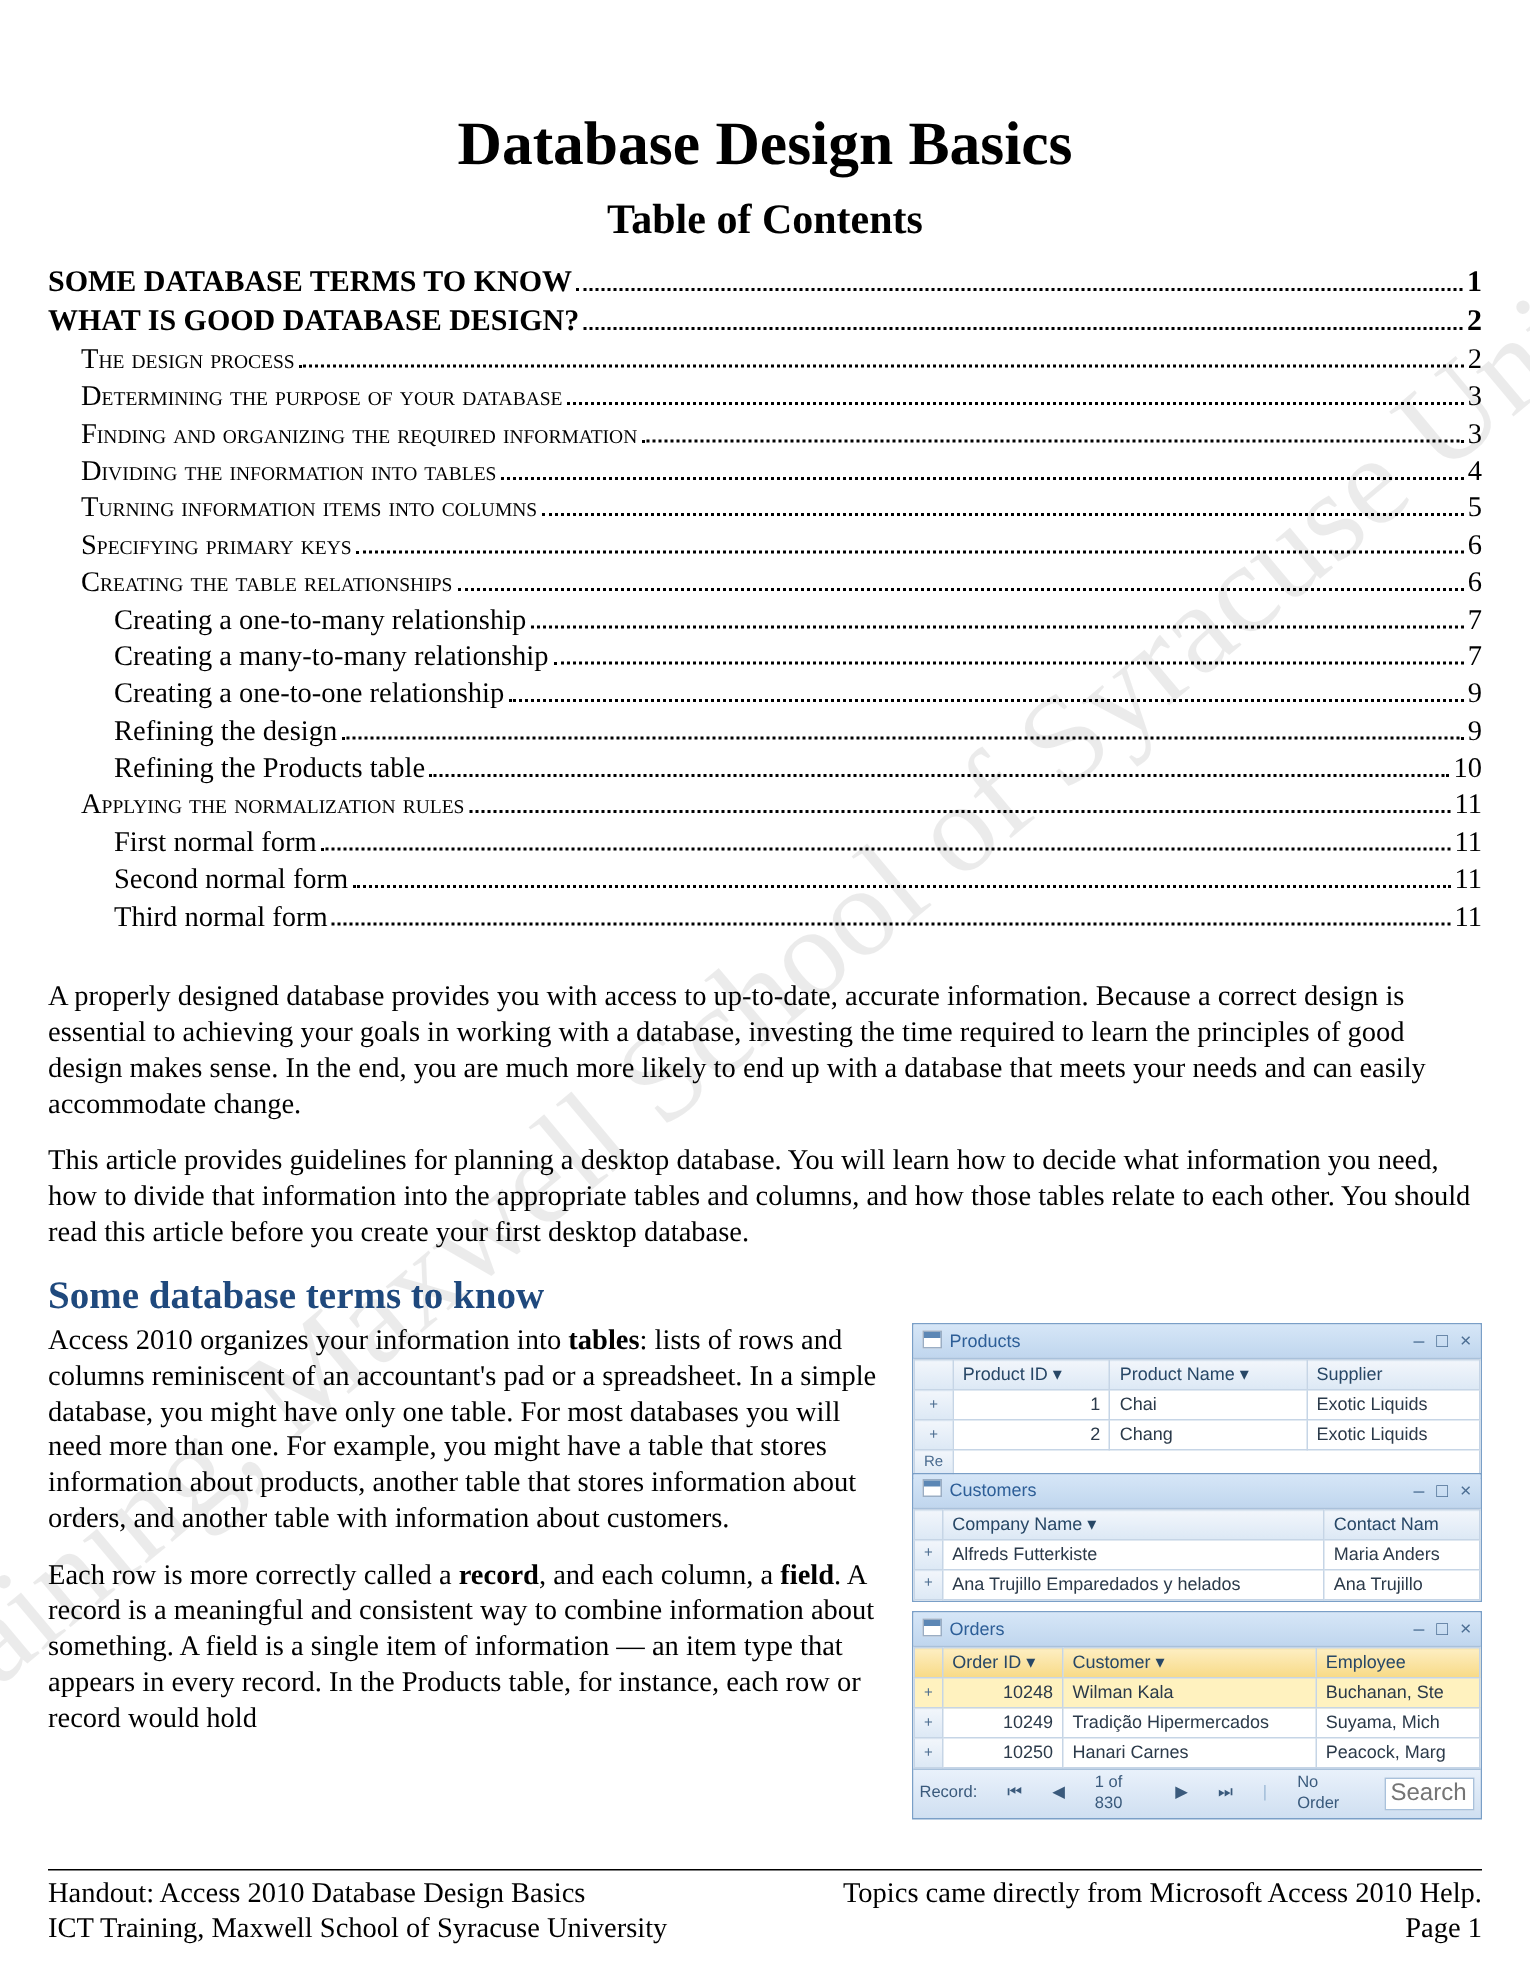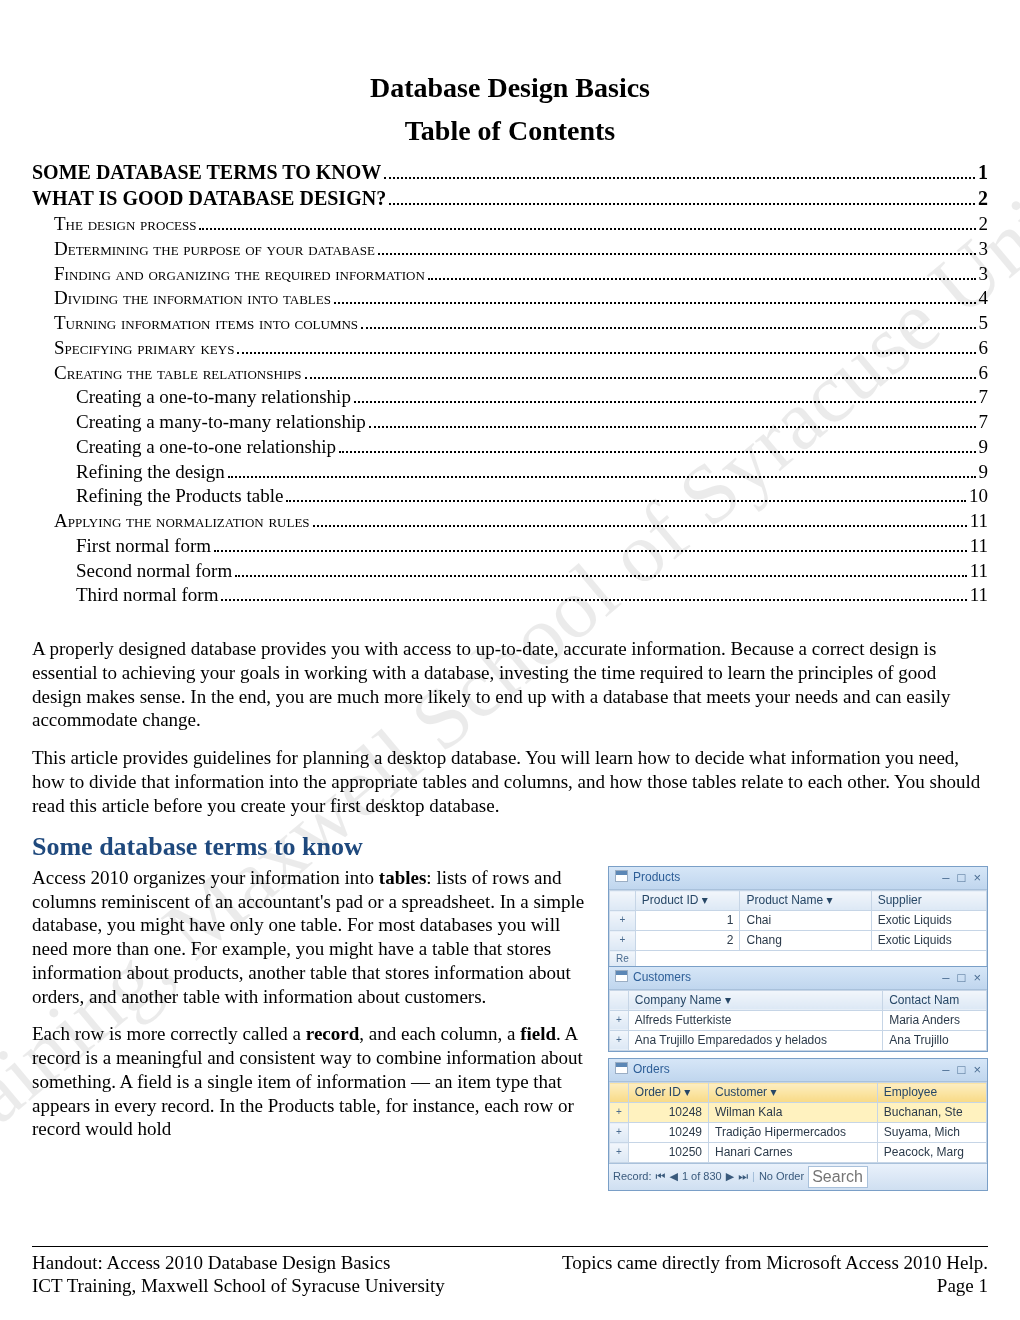--- a/index.html
+++ b/index.html
@@ -22,21 +22,21 @@
       font-size: 85px;
       color: rgba(0,0,0,0.08);
       white-space: nowrap;
       pointer-events: none;
       z-index: 0;
       font-family: "Times New Roman", serif;
     }
     .content { position: relative; z-index: 1; }
     h1.title {
       text-align: center;
-      font-size: 28px;
+      font-size: 41px;
       font-weight: bold;
       margin-bottom: 8px;
     }
     h2.subtitle {
       text-align: center;
       font-size: 28px;
       font-weight: bold;
       margin-bottom: 12px;
     }
     .toc { margin-bottom: 30px; }
@@ -112,21 +112,21 @@
       color: #274766;
     }
     .ss-grid .rowhdr {
       width:14px; background: linear-gradient(#f2f6fb,#dce8f5);
       text-align:center; color:#4a6b8f; font-size:10px;
     }
     .ss-grid .num { text-align: right; }
     .ss-orders .ss-grid th { background: linear-gradient(#fdeec2,#f8da85); }
     .ss-orders .hilite td { background: #fff2bf; }
     .ss-nav {
-      display:flex; align-items:center; gap:4px;
+      display:flex; align-items:center; gap:20px;
       background: linear-gradient(#e9f1fb,#cfdff1);
       border-top:1px solid #a9c1db;
       padding: 2px 4px; font-size: 11px; color:#3a5a7c;
     }
     .ss-nav .sep { color:#9dbad6; }
     .ss-nav input {
       width:60px; font-size:16px; padding:1px 3px;
       border:1px solid #a9c1db; background:#fff;
     }
     .ss-products { margin-bottom: 0; }

